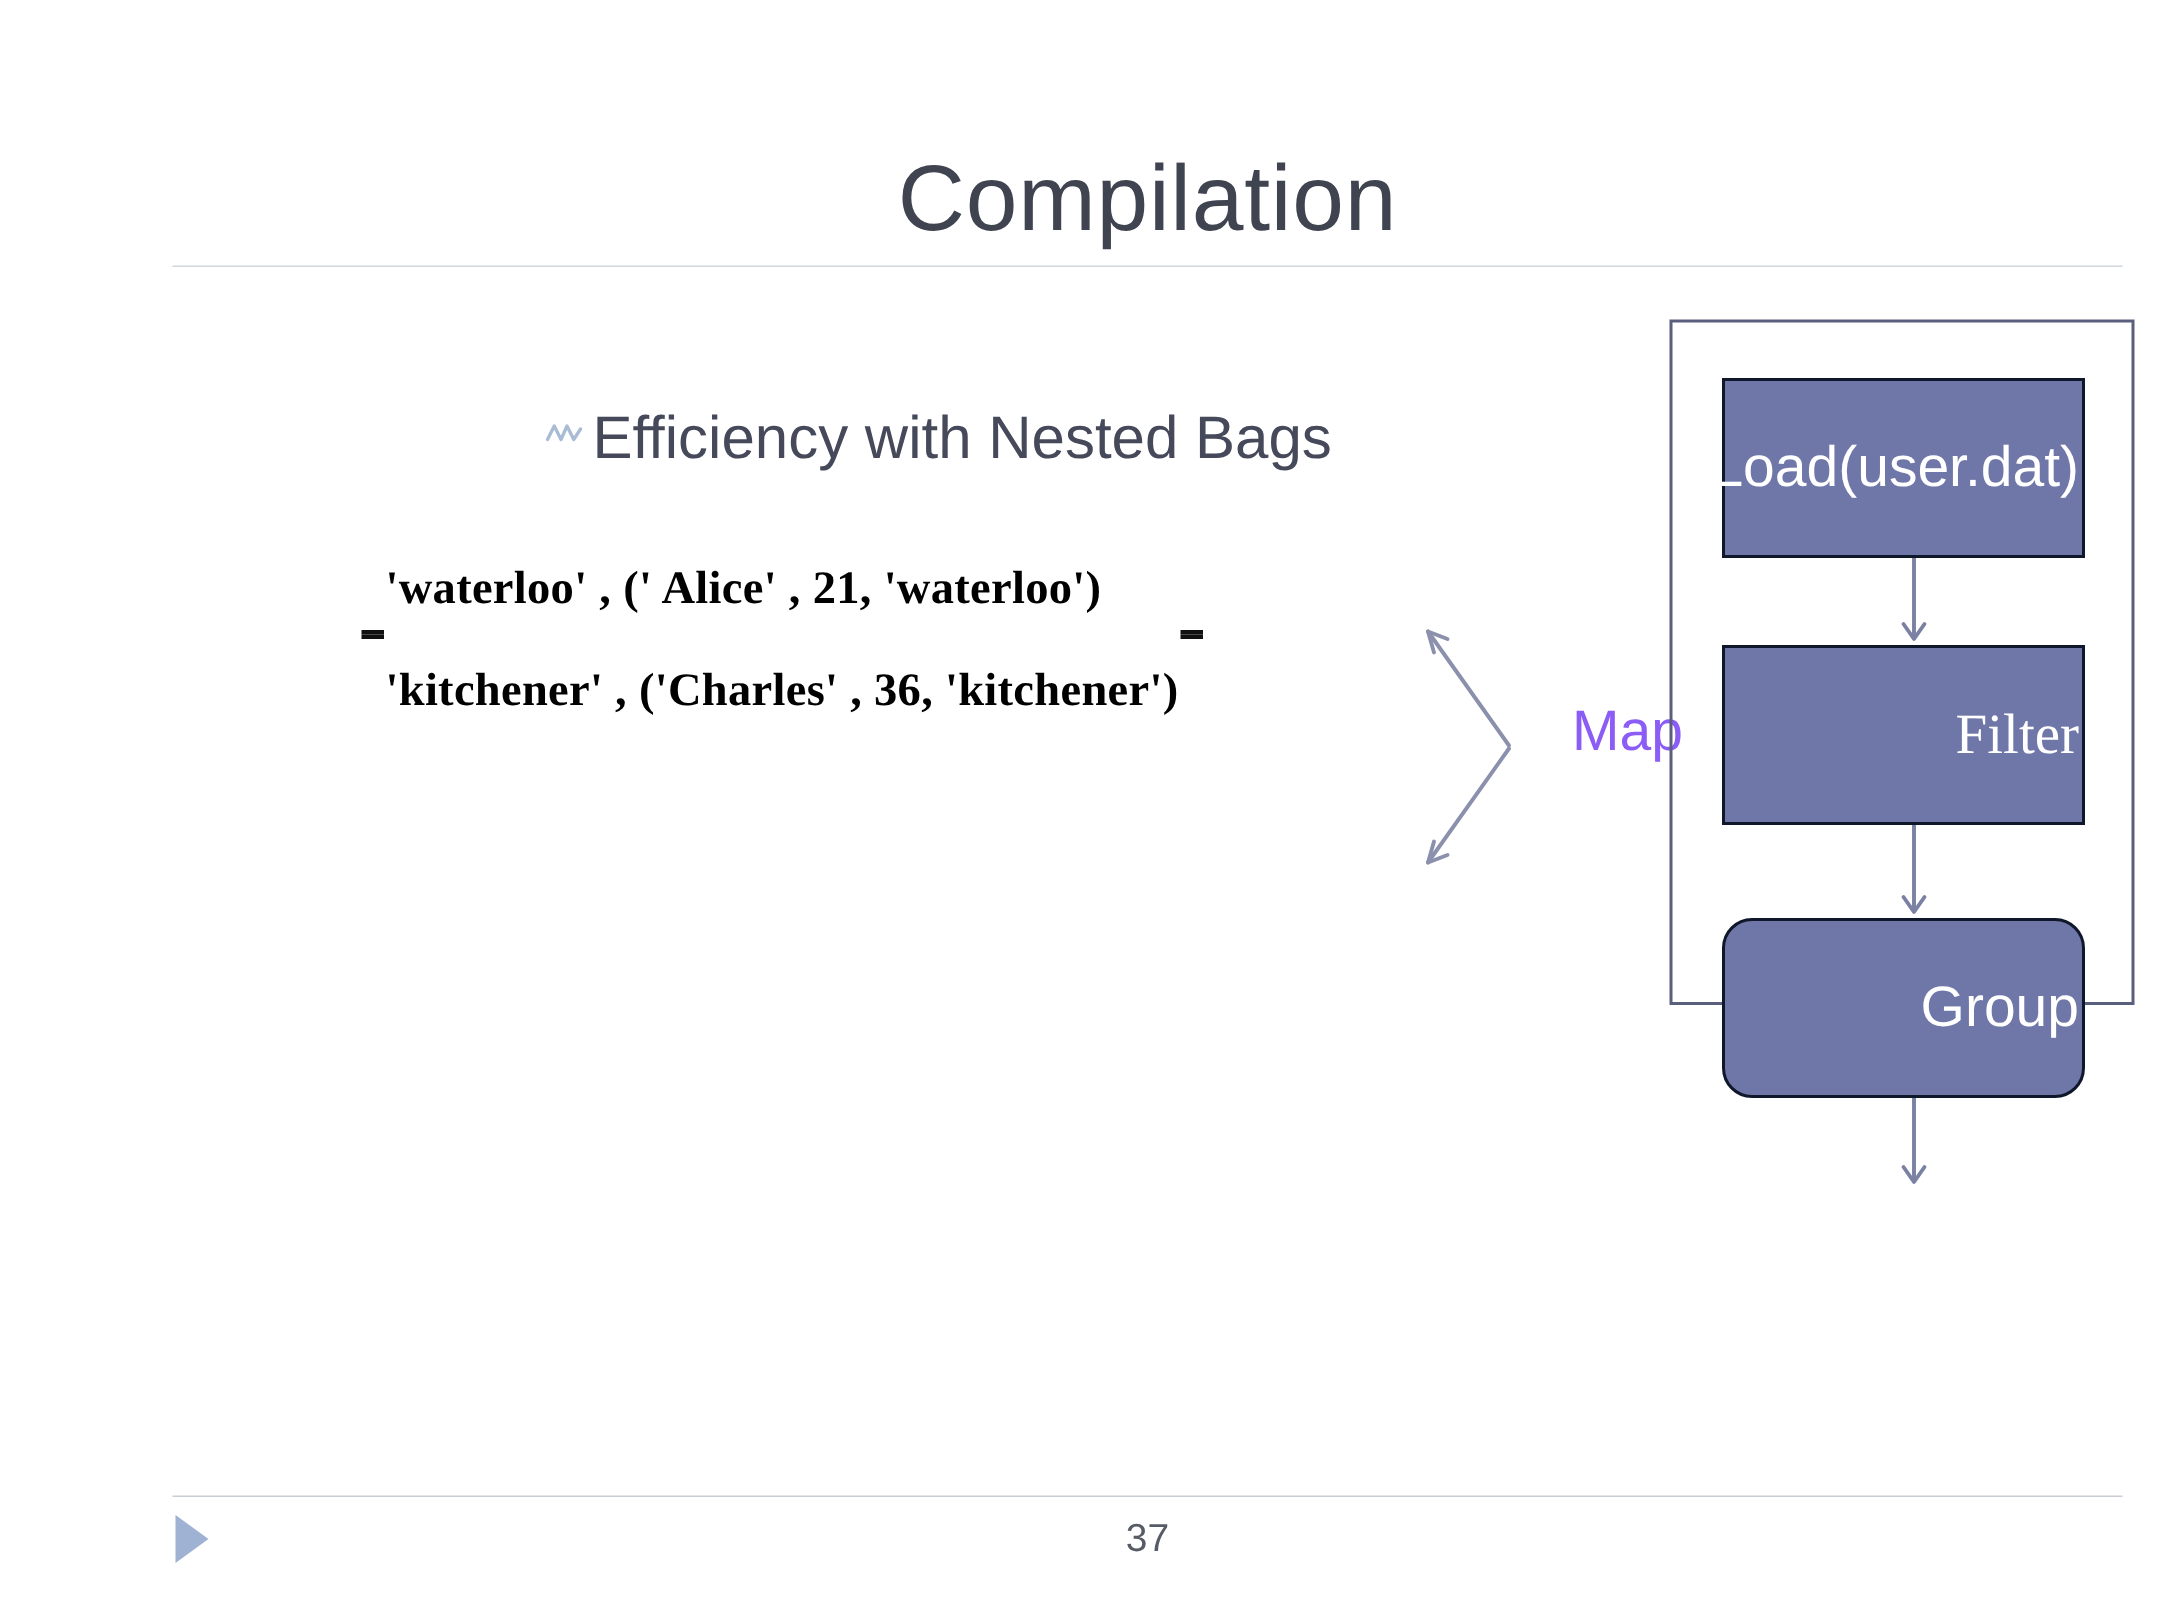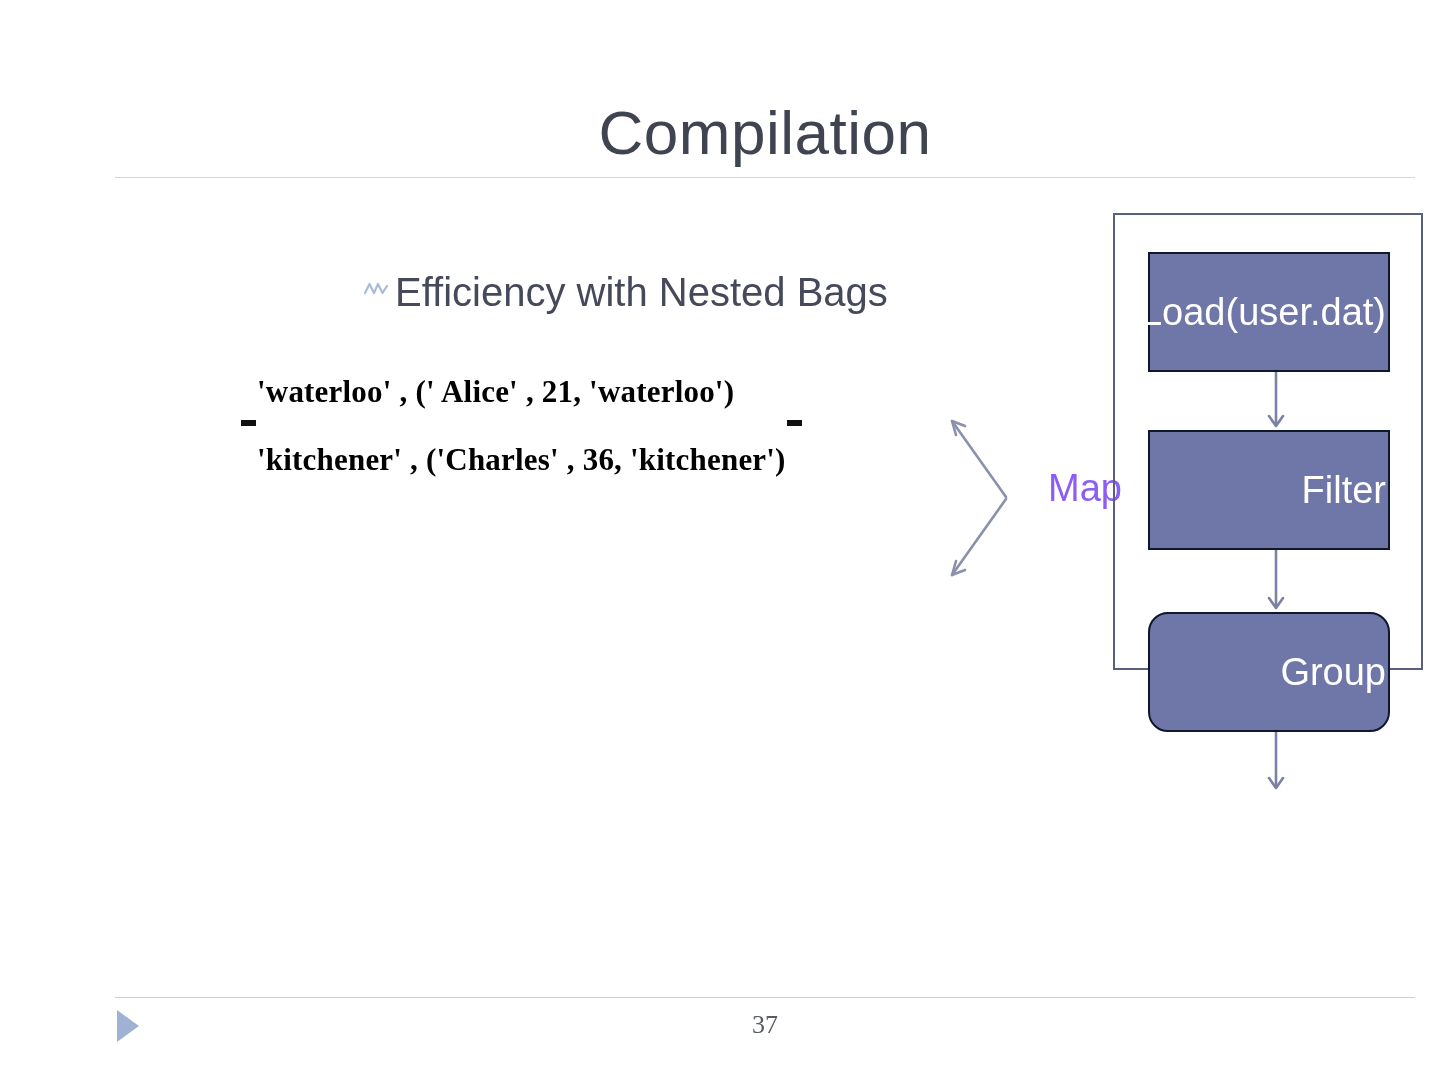--- a/index.html
+++ b/index.html
@@ -157,21 +157,21 @@
     position: absolute;
     right: 2px;
     top: 50%;
     transform: translateY(-50%);
     font-size: 38px;
     line-height: 46px;
     color: #ffffff;
     white-space: nowrap;
   }
   #flow-box-1 { top: 47px; }
-  #flow-box-2 { top: 225px; }
+  #flow-box-2 { top: 225px; font-family: Liberation Serif, serif; }
   #flow-box-3 { top: 407px; border-radius: 20px; }
   #flow-box-4 { top: 587px; }
 
   .flow-arrow {
     position: absolute;
     left: 160px;
     width: 22px;
   }
   #flow-arrow-1 { top: 167px; height: 58px; }
   #flow-arrow-2 { top: 345px; height: 62px; }
@@ -196,21 +196,20 @@
   }
   #page-number {
     position: absolute;
     left: 70px;
     top: 1008px;
     width: 1300px;
     text-align: center;
     font-size: 26px;
     line-height: 34px;
     color: #565b66;
-    font-family: Liberation Serif, serif;
   }
 </style>
 </head>
 <body>
 
 <div id="slide">
 
   <div id="slide-title">Compilation</div>
   <div id="title-rule"></div>
 

